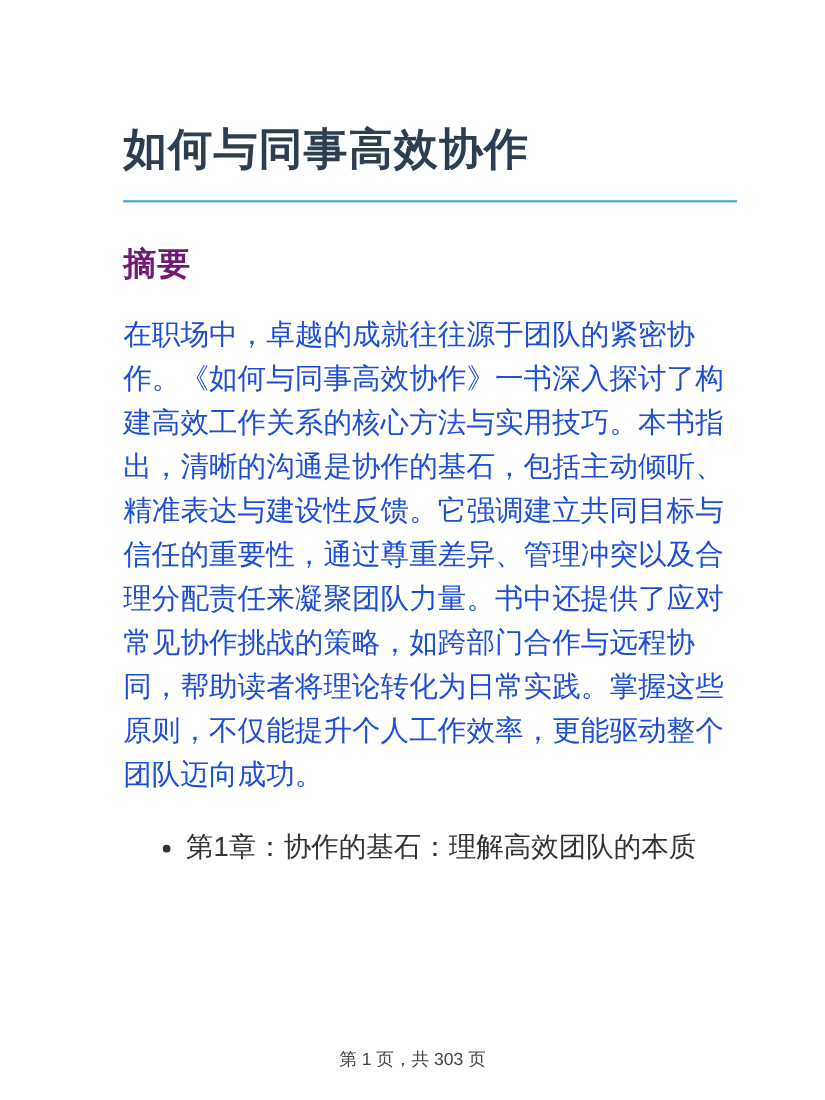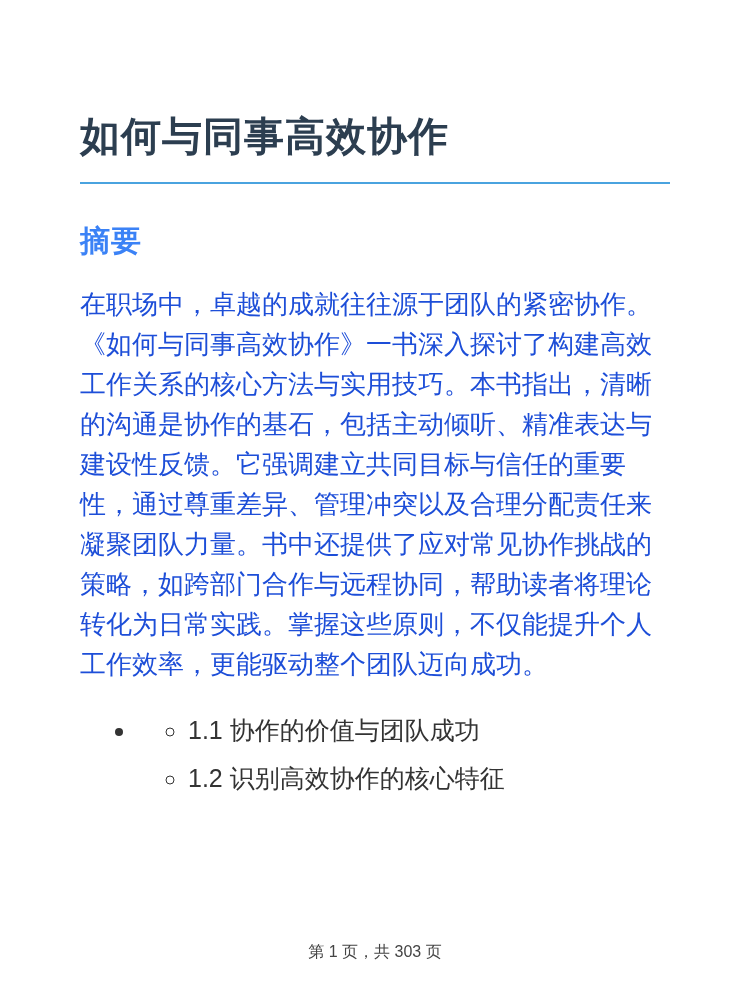--- a/index.html
+++ b/index.html
@@ -9,20 +9,21 @@
     background: #ffffff;
   }
   .page {
     position: relative;
     width: 750px;
     height: 1000px;
     background: #ffffff;
     overflow: hidden;
     font-family: "Liberation Sans", sans-serif;
     color: #333333;
+    padding-left: 32px;
   }
   .content {
     padding: 0 80px;
   }
   .doc-title {
     margin: 0;
     padding-top: 112px;
     font-size: 40px;
     line-height: 48px;
     font-weight: 700;
@@ -32,21 +33,21 @@
   .title-divider {
     border: none;
     border-top: 2px solid #4aa3df;
     margin: 22px 0 0 0;
   }
   .section-heading {
     margin: 40px 0 0 0;
     font-size: 30px;
     line-height: 34px;
     font-weight: 700;
-    color: #3b82f6;
+    color: #701a75;
     letter-spacing: 1px;
   }
   .abstract-body {
     margin: 26px 0 0 0;
     font-size: 26px;
     line-height: 40px;
     color: #1d4ed8;
     text-align: left;
     word-break: break-all;
   }
@@ -66,21 +67,21 @@
     margin: 20px 0 0 0;
     padding-left: 51px;
     list-style: circle;
     font-size: 25px;
     line-height: 33px;
   }
   .toc-section { margin: 0 0 15px 0; }
   .page-footer {
     position: absolute;
     left: 0;
-    bottom: 38px;
+    bottom: 26px;
     width: 100%;
     text-align: center;
     font-size: 16px;
     line-height: 20px;
     color: #444444;
   }
 </style>
 </head>
 <body>
 
@@ -91,23 +92,20 @@
 
     <hr class="title-divider">
 
     <h2 class="section-heading">摘要</h2>
 
     <p class="abstract-body">在职场中，卓越的成就往往源于团队的紧密协作。《如何与同事高效协作》一书深入探讨了构建高效工作关系的核心方法与实用技巧。本书指出，清晰的沟通是协作的基石，包括主动倾听、精准表达与建设性反馈。它强调建立共同目标与信任的重要性，通过尊重差异、管理冲突以及合理分配责任来凝聚团队力量。书中还提供了应对常见协作挑战的策略，如跨部门合作与远程协同，帮助读者将理论转化为日常实践。掌握这些原则，不仅能提升个人工作效率，更能驱动整个团队迈向成功。</p>
 
 
     <ul class="toc-list">
       <li class="toc-chapter">
-        <ul class="toc-sections">
-          <li class="toc-section">1.1 协作的价值与团队成功</li>
-          <li class="toc-section">1.2 识别高效协作的核心特征</li>
-        </ul>
+        <span>第1章：协作的基石：理解高效团队的本质</span>
       </li>
     </ul>
 
   </div>
 
   <div class="page-footer">第 1 页，共 303 页</div>
 </div>
 
 </body></html>

